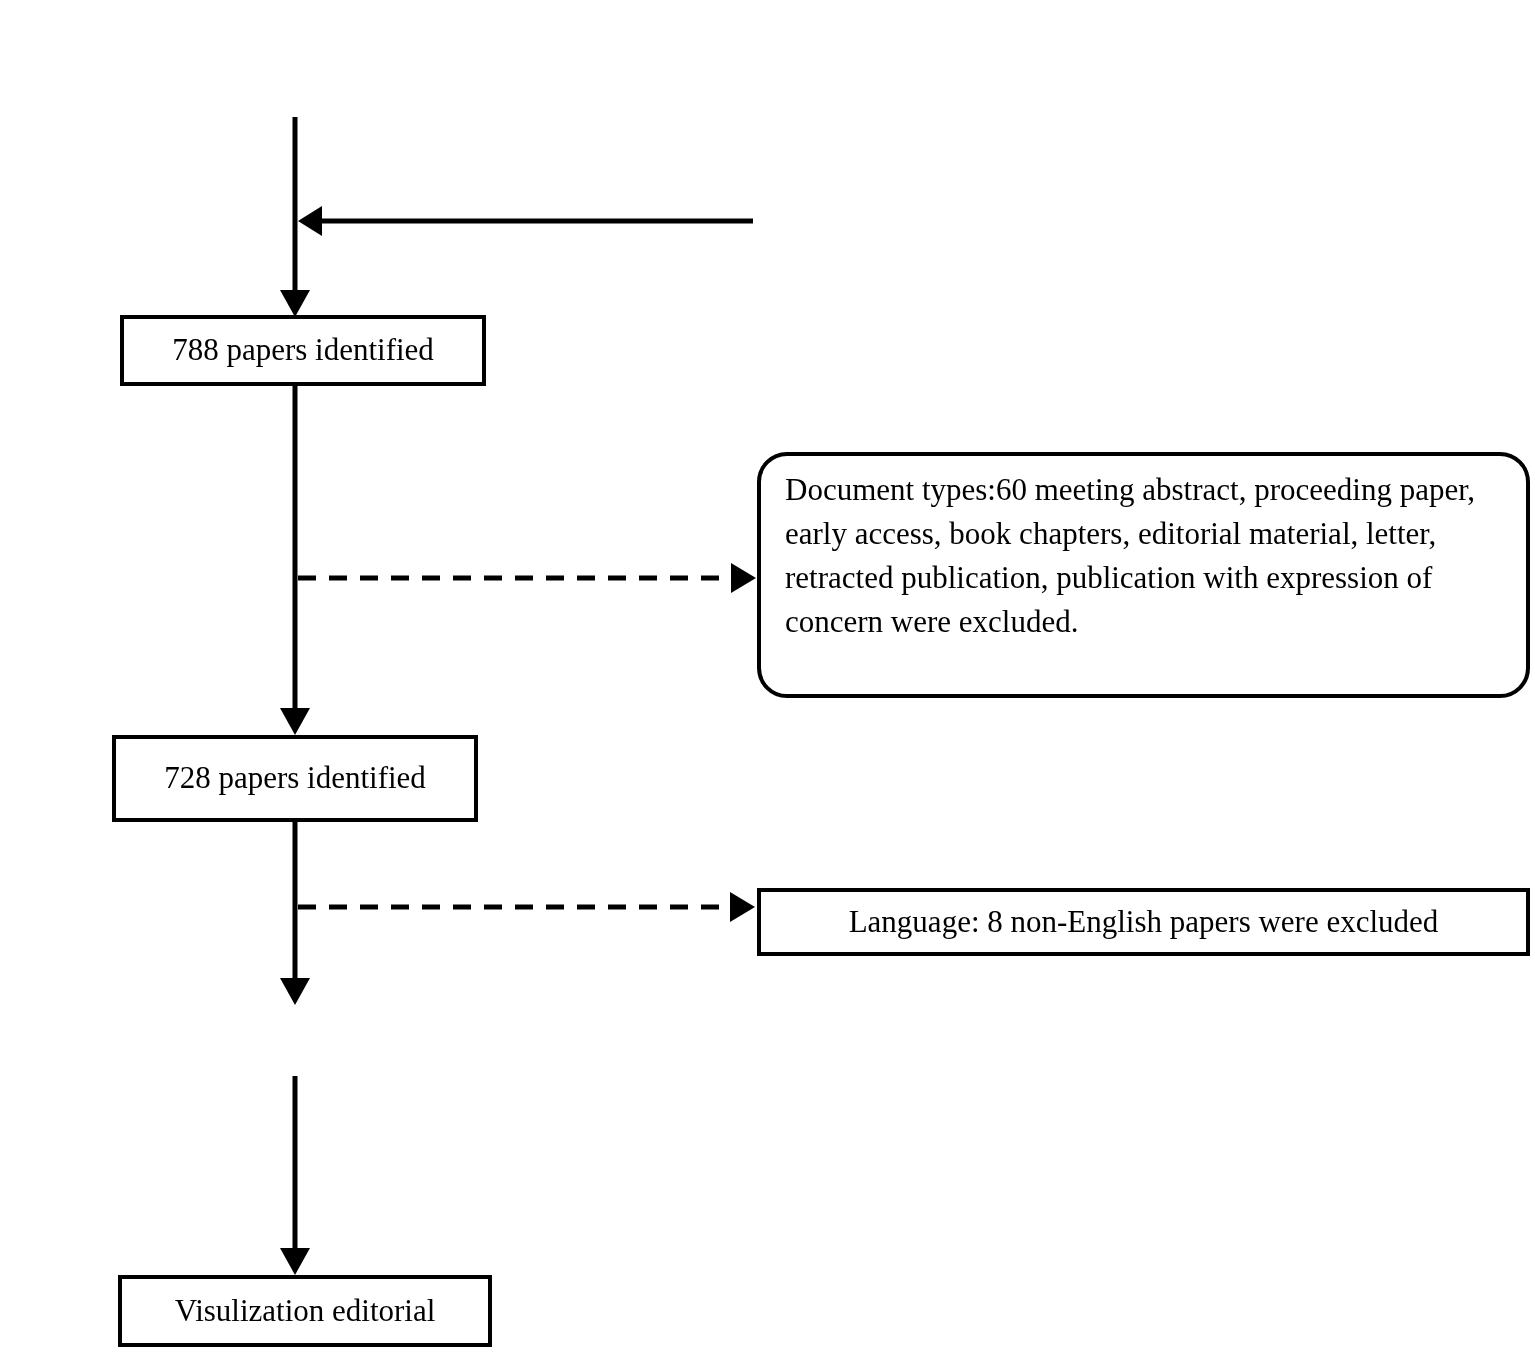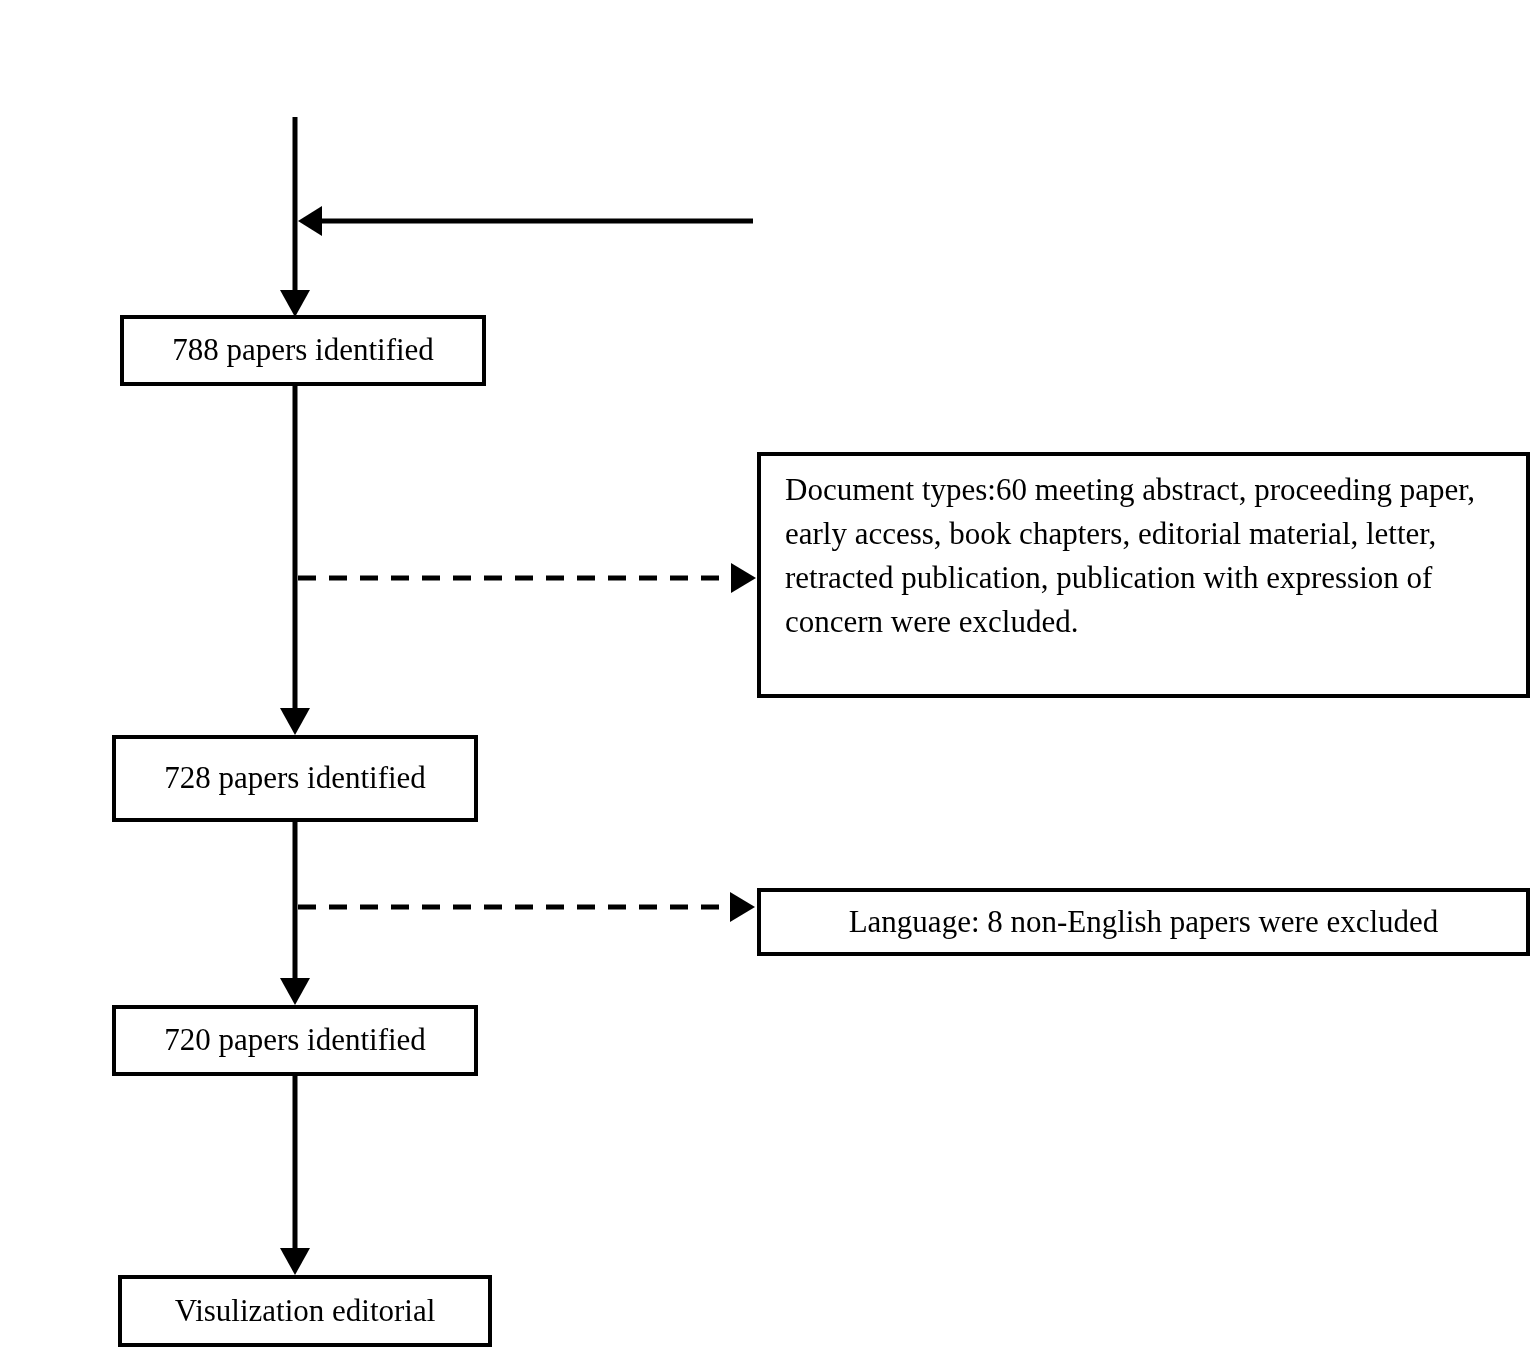--- a/index.html
+++ b/index.html
@@ -52,20 +52,21 @@
   #node-identified-788 {
     left: 112px; top: 315px; width: 366px; height: 71px; margin-left: 8px;
   }
   #node-doc-types {
     left: 757px; top: 452px; width: 773px; height: 246px;
     align-items: flex-start;
     justify-content: flex-start;
     text-align: left;
     padding: 12px 24px;
     line-height: 44px;
+    border-radius: 30px;
   }
   #node-doc-types .label {
     white-space: pre-wrap;
   }
   #node-identified-728 {
     left: 112px; top: 735px; width: 366px; height: 87px;
   }
   #node-language {
     left: 757px; top: 888px; width: 773px; height: 68px;
   }
@@ -116,21 +117,18 @@
   </div>
 
   <div id="node-identified-728" class="node">
     <span class="label">728 papers identified</span>
   </div>
 
   <div id="node-language" class="node">
     <span class="label">Language: 8 non-English papers were excluded</span>
   </div>
 
-  <div id="node-identified-720" class="node">
-    <span class="label">720 papers identified</span>
-  </div>
 
   <div id="node-visualization" class="node">
     <span class="label">Visulization editorial</span>
   </div>
 
 </div>
 
 </body></html>

